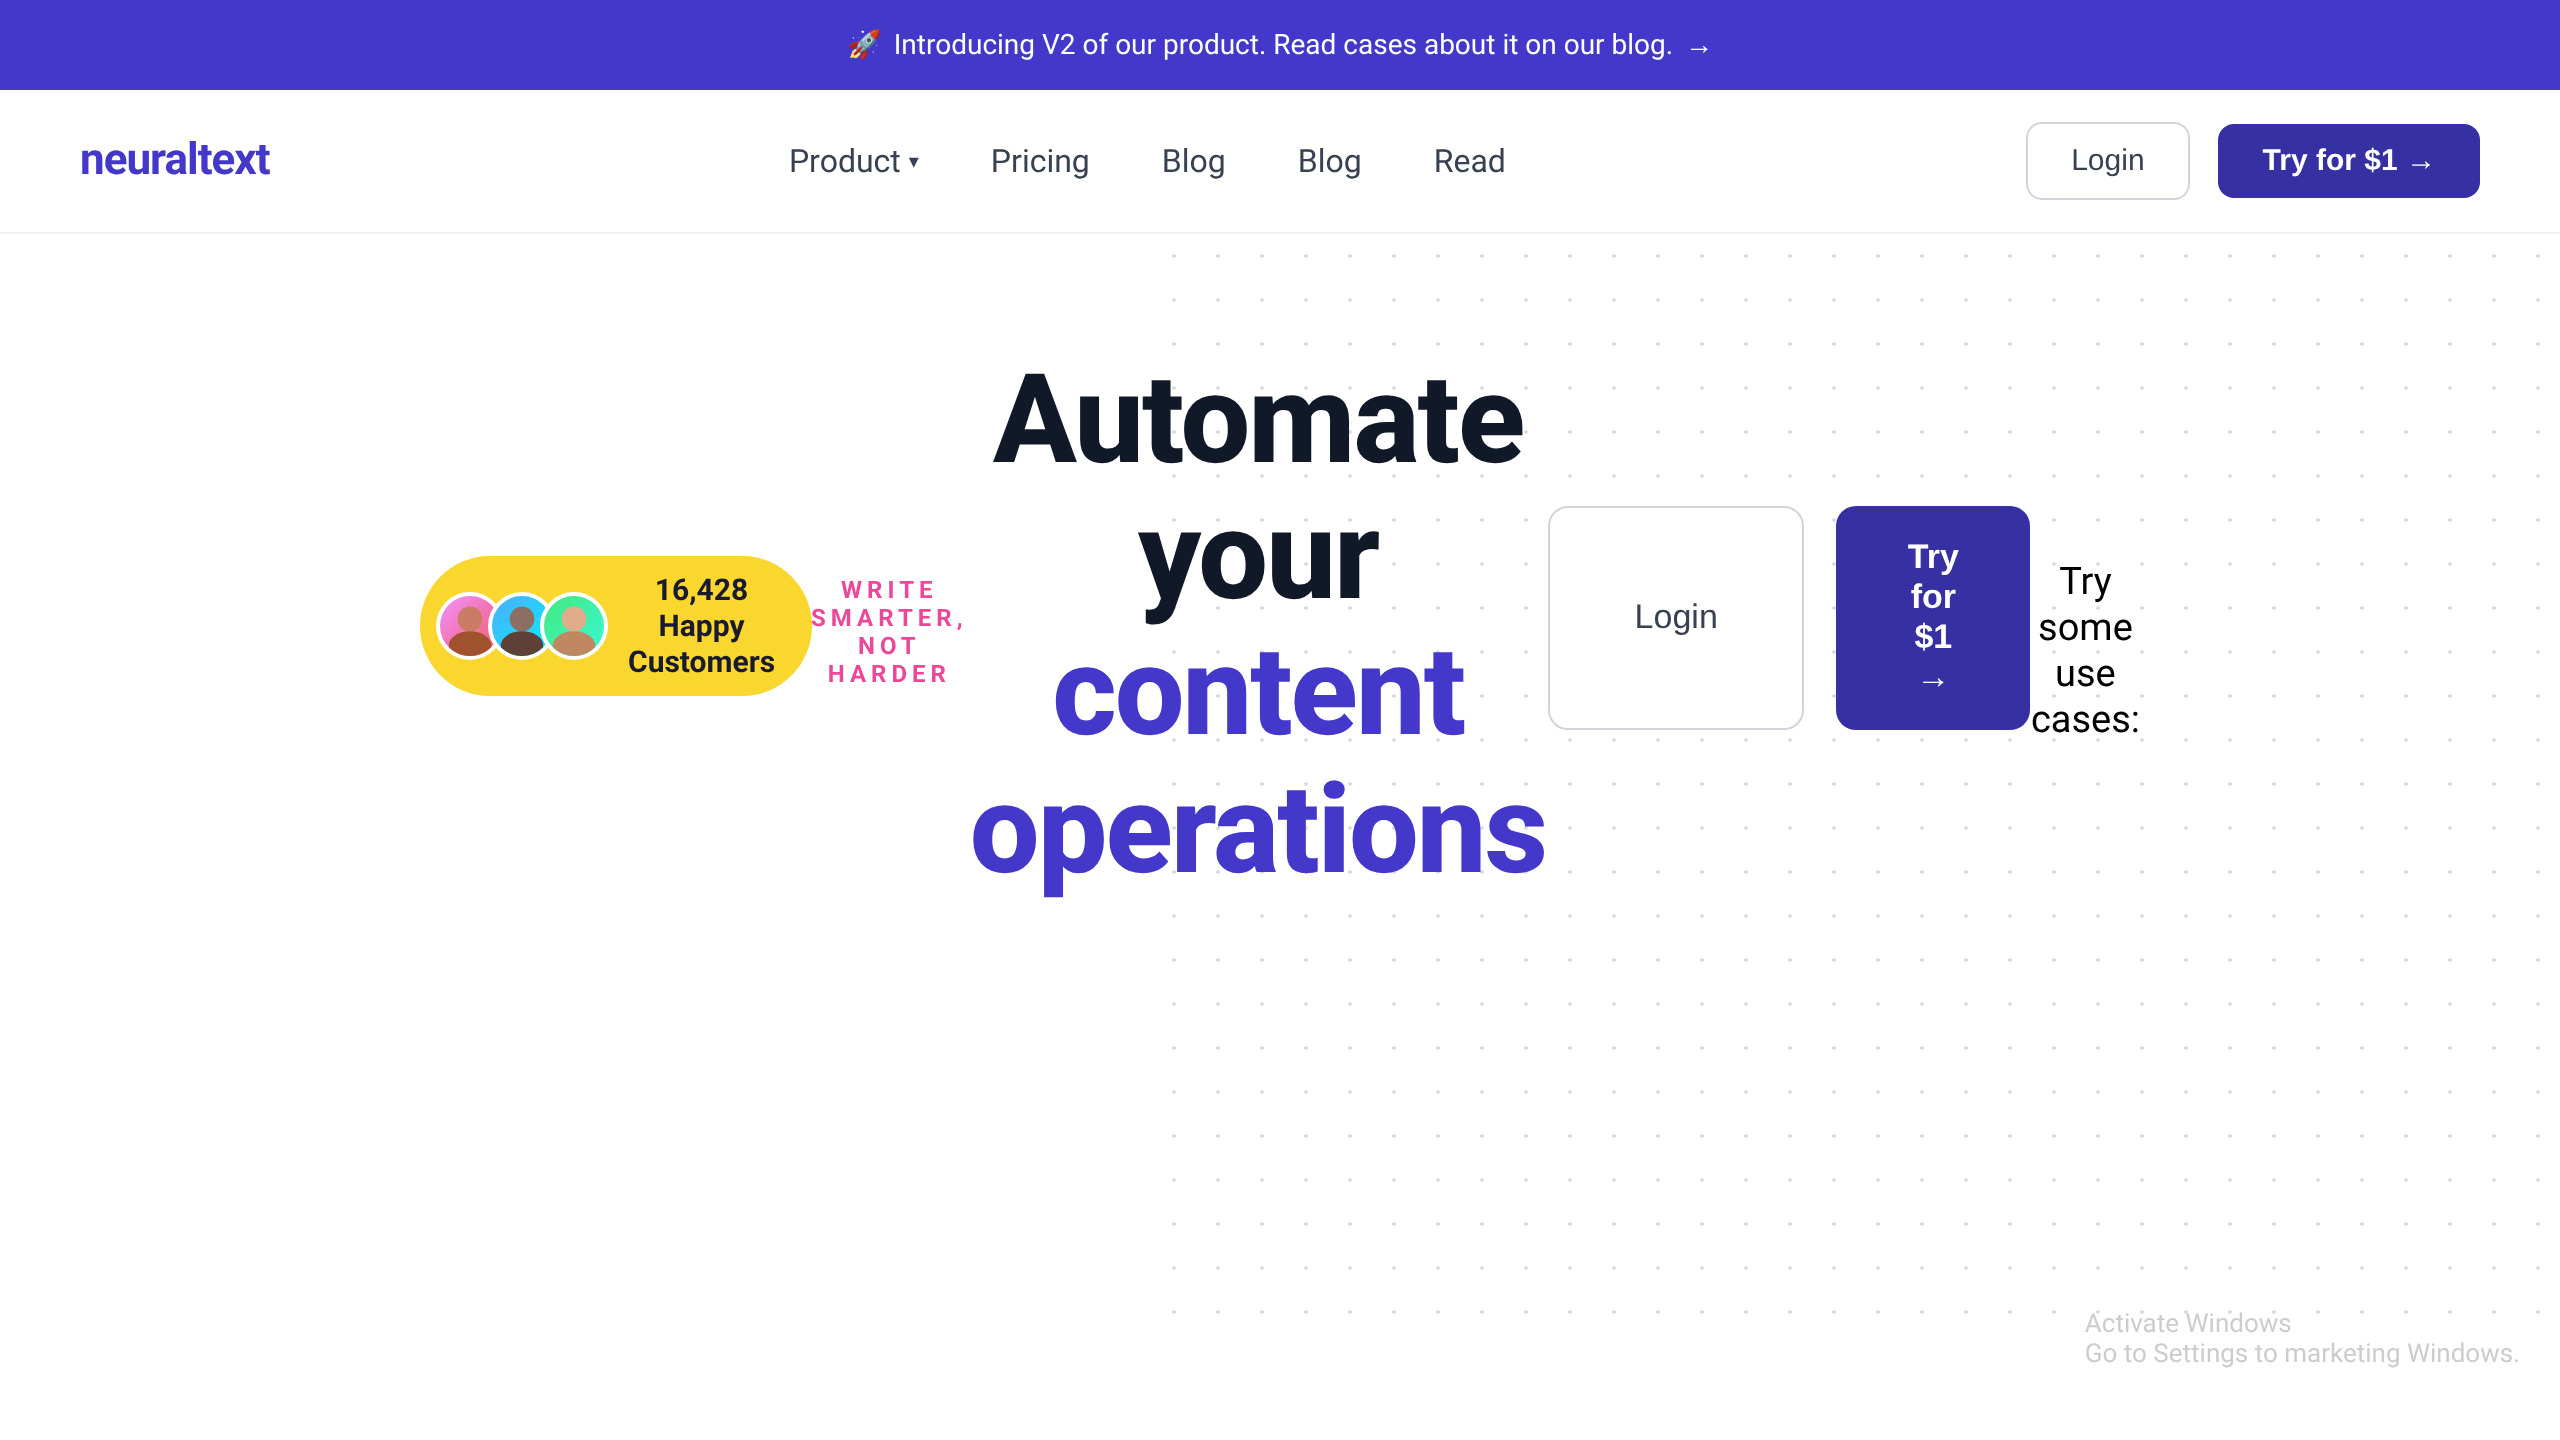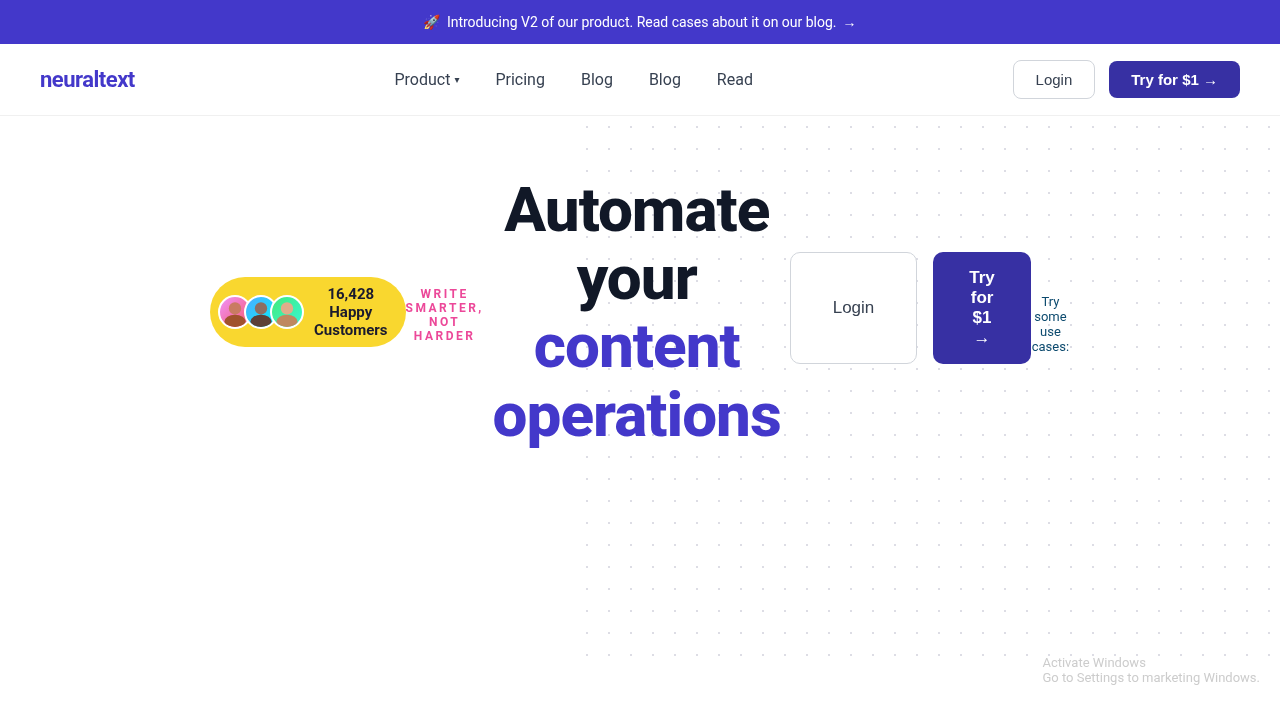--- a/index.html
+++ b/index.html
@@ -206,22 +206,22 @@
       color: #fff;
       padding: 16px 36px;
       border-radius: 10px;
       font-size: 17px;
       font-weight: 600;
       cursor: pointer;
       border: none;
     }
 
     .use-cases-label {
-      font-size: 13px;
-      color: #0c4a6e;
+      font-size: 19px;
+      color: #000000;
     }
 
     
     .watermark {
       position: fixed;
       bottom: 35px;
       right: 20px;
       color: #aaa;
       font-size: 13px;
       opacity: 0.6;

